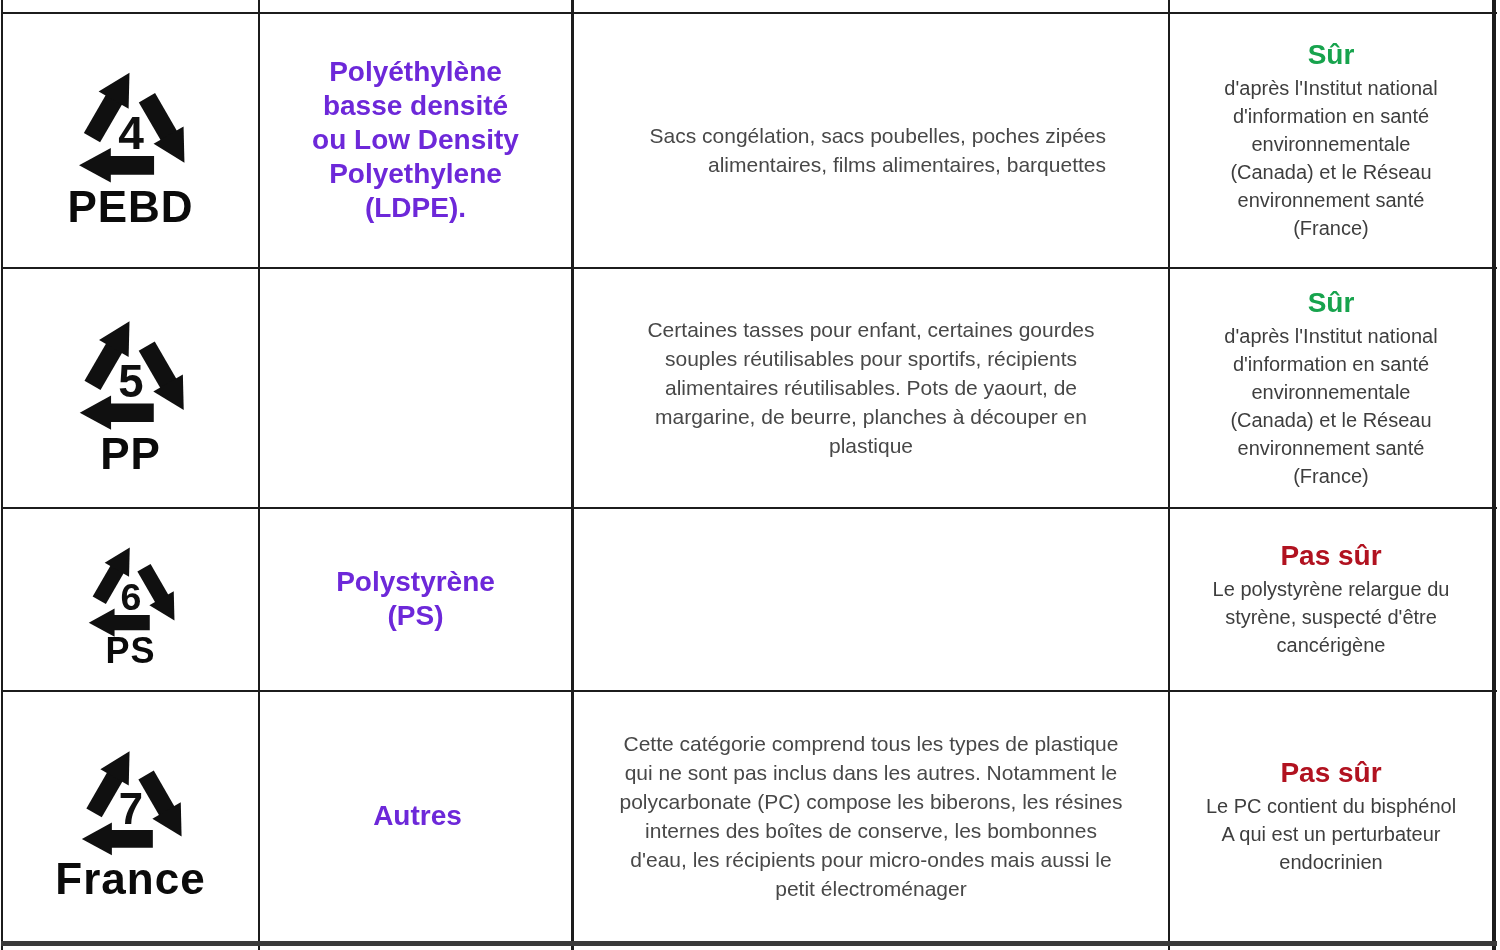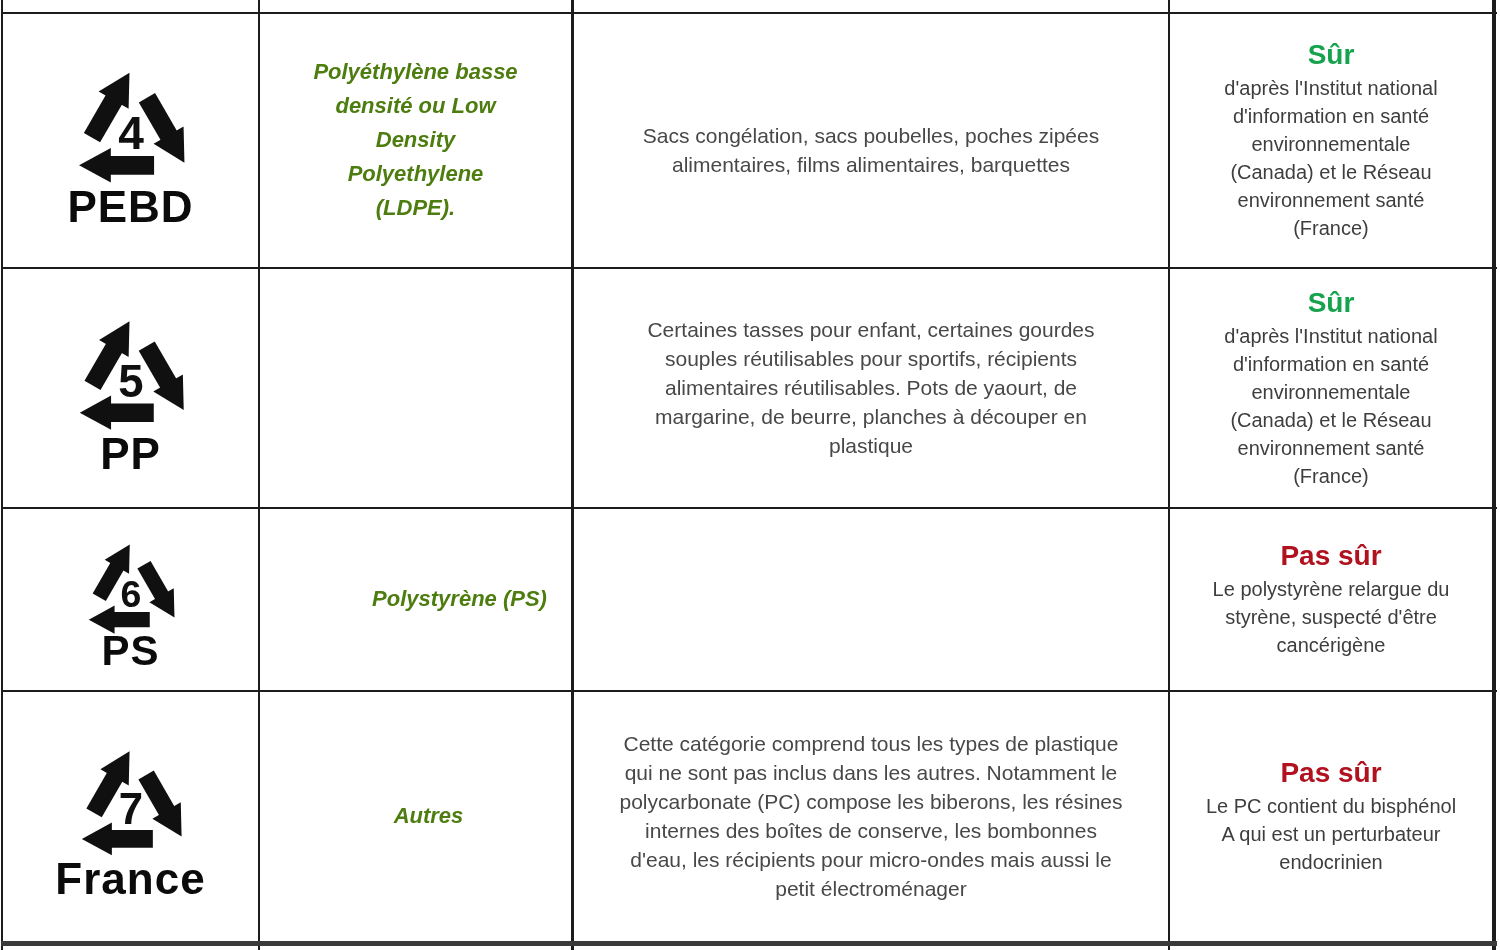--- a/index.html
+++ b/index.html
@@ -4,21 +4,21 @@
 <style>
   html,body{margin:0;padding:0;background:#ffffff;}
   body{width:1500px;height:950px;overflow:hidden;font-family:"Liberation Sans",sans-serif;}
   .stage{position:relative;width:1500px;height:950px;background:#fff;}
   .vline{position:absolute;top:0;height:950px;background:#1c1c1c;}
   .hline{position:absolute;left:1px;width:1496px;background:#1c1c1c;}
   .cell{position:absolute;display:flex;align-items:center;justify-content:center;text-align:center;box-sizing:border-box;}
   .sym-cell{flex-direction:column;}
   .recycle{display:block;margin:0 auto;}
   .symlabel{font-weight:700;font-size:44px;letter-spacing:1px;color:#0b0b0b;margin-top:-8px;line-height:1;}
-  .name-text{font-weight:bold;font-size:22px;line-height:34px;color:#4d7c0f;max-width:218px;font-style:italic;}
+  .name-text{font-weight:bold;font-size:28px;line-height:34px;color:#6d28d9;max-width:218px;}
   .uses-text{font-size:21px;line-height:29px;color:#484848;max-width:470px;}
   .safety-inner{max-width:235px;}
   .safety-status{font-weight:bold;font-size:28px;line-height:34px;margin-bottom:2px;}
   .safety-detail{font-size:20px;line-height:28px;color:#3e3e3e;}
   svg text{font-family:"Liberation Sans",sans-serif;}
 </style>
 </head>
 <body>
 
 <div class="stage">
@@ -50,21 +50,21 @@
             <polygon points="36,67 36,91 14,79"></polygon>
           </g>
         <text x="50" y="68" font-size="32" font-weight="bold" text-anchor="middle">4</text>
       </g>
     </svg>
     <div class="symlabel">PEBD</div>
   </div>
   <div class="cell" style="left:261px;top:14px;width:309px;height:252px;">
     <div class="name-text">Polyéthylène basse densité ou Low Density Polyethylene (LDPE).</div>
   </div>
-  <div class="cell" style="left:575px;top:14px;width:592px;height:272px;">
+  <div class="cell" style="left:575px;top:14px;width:592px;height:272px;text-align:right;">
     <div class="uses-text">Sacs congélation, sacs poubelles, poches zipées alimentaires, films alimentaires, barquettes</div>
   </div>
   <div class="cell" style="left:1171px;top:14px;width:320px;height:252px;">
     <div class="safety-inner">
       <div class="safety-status" style="color: rgb(23, 163, 77);">Sûr</div>
       <div class="safety-detail">d'après l'Institut national d'information en santé environnementale (Canada) et le Réseau environnement santé (France)</div>
     </div>
   </div>
 
   <div class="cell sym-cell" style="left:3px;top:269px;width:255px;height:237px;">
@@ -108,23 +108,23 @@
             <path d="M66,79 H34" stroke="#101010" stroke-width="13" fill="none"></path>
             <polygon points="36,67 36,91 14,79"></polygon>
           </g>
         <g transform="rotate(240 50 57)">
             <path d="M66,79 H34" stroke="#101010" stroke-width="13" fill="none"></path>
             <polygon points="36,67 36,91 14,79"></polygon>
           </g>
         <text x="50" y="68" font-size="32" font-weight="bold" text-anchor="middle">6</text>
       </g>
     </svg>
-    <div class="symlabel" style="font-size:42px;margin-top:-12px;">PS</div>
+    <div class="symlabel" style="font-size:36px;margin-top:-12px;">PS</div>
   </div>
-  <div class="cell" style="left:261px;top:509px;width:309px;height:180px;margin-left:44px;">
+  <div class="cell" style="left:261px;top:509px;width:309px;height:180px;">
     <div class="name-text">Polystyrène (PS)</div>
   </div>
   <div class="cell" style="left:1171px;top:509px;width:320px;height:180px;">
     <div class="safety-inner" style="max-width:280px;">
       <div class="safety-status" style="color: rgb(177, 18, 32);">Pas sûr</div>
       <div class="safety-detail">Le polystyrène relargue du styrène, suspecté d'être cancérigène</div>
     </div>
   </div>
 
   <div class="cell sym-cell" style="left:3px;top:692px;width:255px;height:248px;">
@@ -140,21 +140,21 @@
           </g>
         <g transform="rotate(240 50 57)">
             <path d="M66,79 H34" stroke="#101010" stroke-width="13" fill="none"></path>
             <polygon points="36,67 36,91 14,79"></polygon>
           </g>
         <text x="50" y="68" font-size="32" font-weight="bold" text-anchor="middle">7</text>
       </g>
     </svg>
     <div class="symlabel">France</div>
   </div>
-  <div class="cell" style="left:261px;top:692px;width:335px;height:248px;">
+  <div class="cell" style="left:250px;top:692px;width:335px;height:248px;">
     <div class="name-text">Autres</div>
   </div>
   <div class="cell" style="left:575px;top:692px;width:592px;height:248px;justify-content:center;">
     <div class="uses-text" style="max-width:510px;">Cette catégorie comprend tous les types de plastique qui ne sont pas inclus dans les autres. Notamment le polycarbonate (PC) compose les biberons, les résines internes des boîtes de conserve, les bombonnes d'eau, les récipients pour micro-ondes mais aussi le petit électroménager</div>
   </div>
   <div class="cell" style="left:1171px;top:692px;width:320px;height:248px;">
     <div class="safety-inner" style="max-width:260px;">
       <div class="safety-status" style="color: rgb(177, 18, 32);">Pas sûr</div>
       <div class="safety-detail">Le PC contient du bisphénol A qui est un perturbateur endocrinien</div>
     </div>

